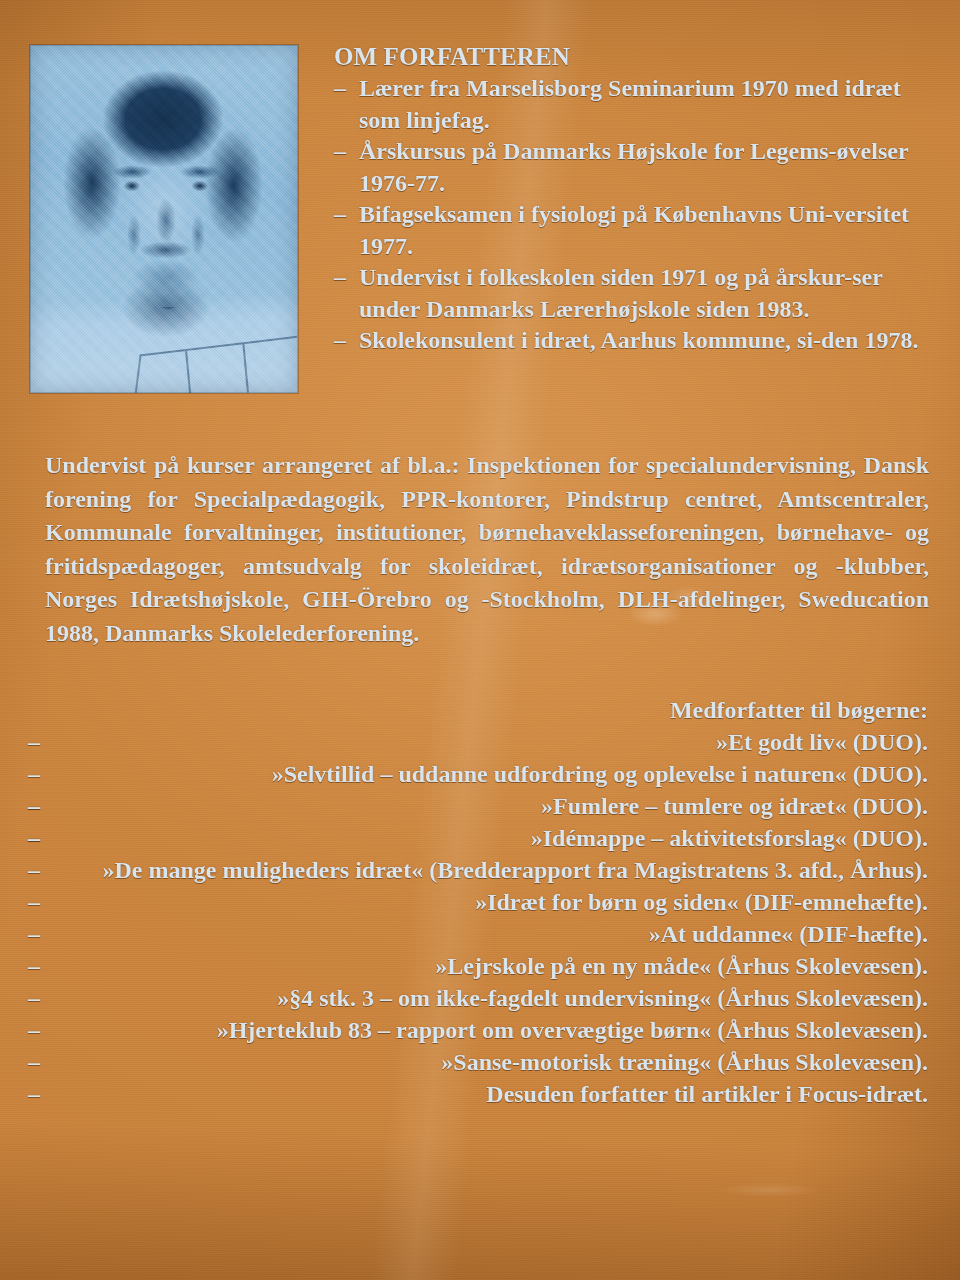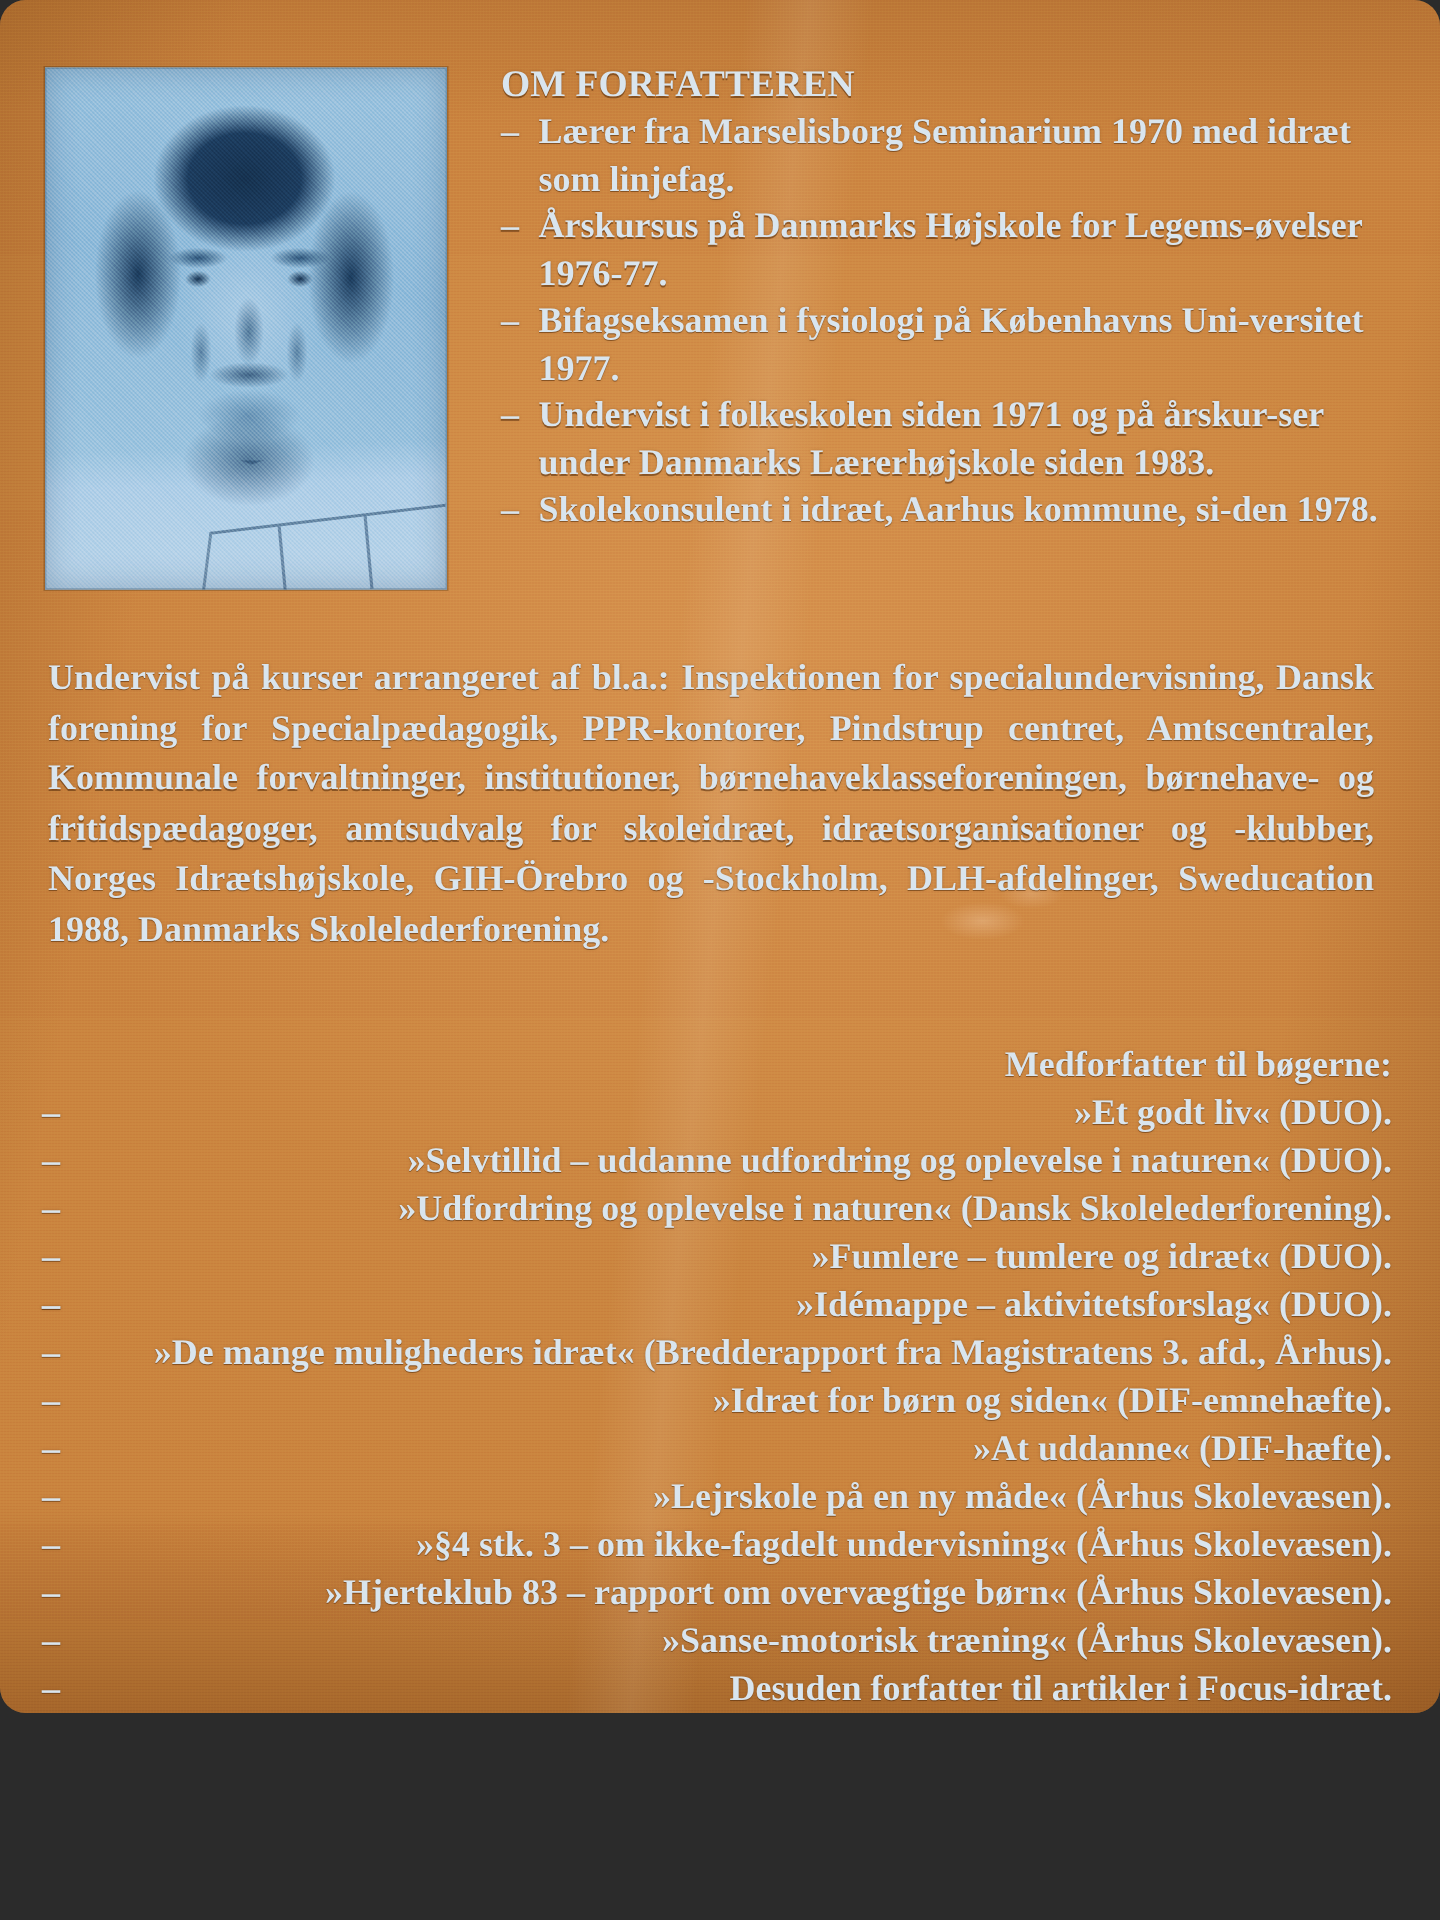--- a/index.html
+++ b/index.html
@@ -6,26 +6,25 @@
   html, body {
     margin: 0;
     padding: 0;
     background: #2b2b2b;
   }
 
   
   .page {
     position: relative;
     width: 960px;
-    height: 1142px;
+    height: 1280px;
     overflow: hidden;
     background: #c9823d;
     font-family: "Liberation Serif", "DejaVu Serif", serif;
     color: #d7e3ec;
-    border-radius: 17px;
     -webkit-font-smoothing: antialiased;
   }
 
   
   .paper-tone {
     position: absolute;
     inset: 0;
     background:
       radial-gradient(125% 85% at 52% 38%,
         rgba(226,160,92,0.55) 0%,
@@ -203,21 +202,21 @@
 
   .kurser {
     position: absolute;
     left: 28px;
     top: 432px;
     width: 884px;
     font-size: 24px;
     line-height: 33.5px;
     text-align: justify;
     text-justify: inter-word;
-    margin: 4px;
+    margin: 17px;
     hyphens: manual;
   }
 
   .books {
     position: absolute;
     left: 28px;
     top: 694px;
     width: 900px;
     text-align: right;
   }
@@ -295,21 +294,20 @@
         <li>
           <span class="dash">–</span>
           <span>»Et godt liv« (DUO).</span>
         </li>
         <li>
           <span class="dash">–</span>
           <span>»Selvtillid – uddanne udfordring og oplevelse i naturen« (DUO).</span>
         </li>
         <li>
           <span class="dash">–</span>
-          <span>»Udfordring og oplevelse i naturen« (Dansk Skolelederforening).</span>
         </li>
         <li>
           <span class="dash">–</span>
           <span>»Fumlere – tumlere og idræt« (DUO).</span>
         </li>
         <li>
           <span class="dash">–</span>
         </li>
         <li>
           <span class="dash">–</span>

